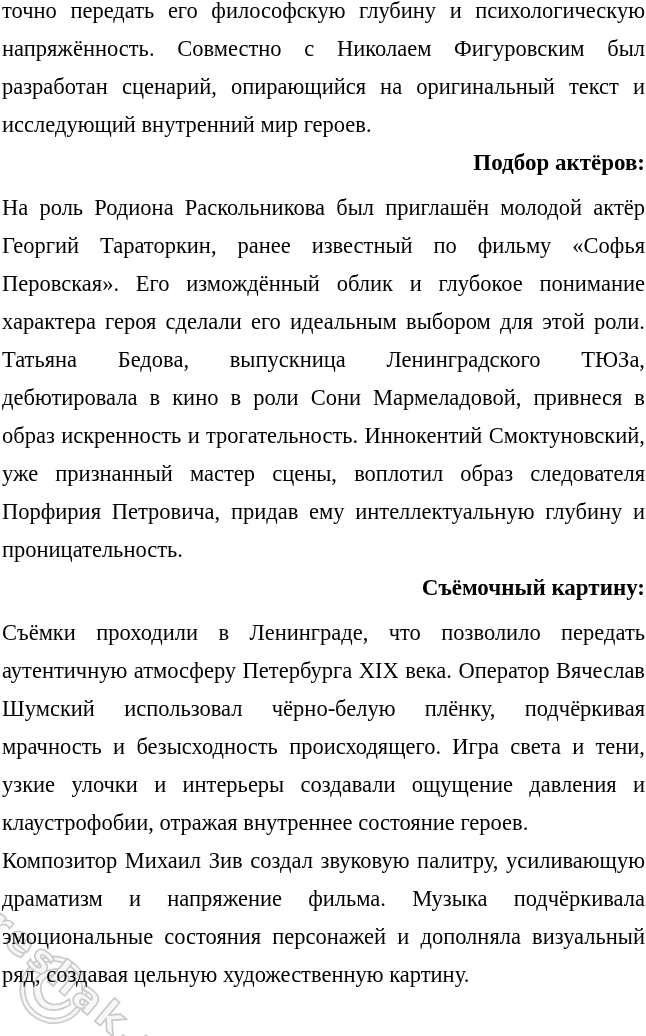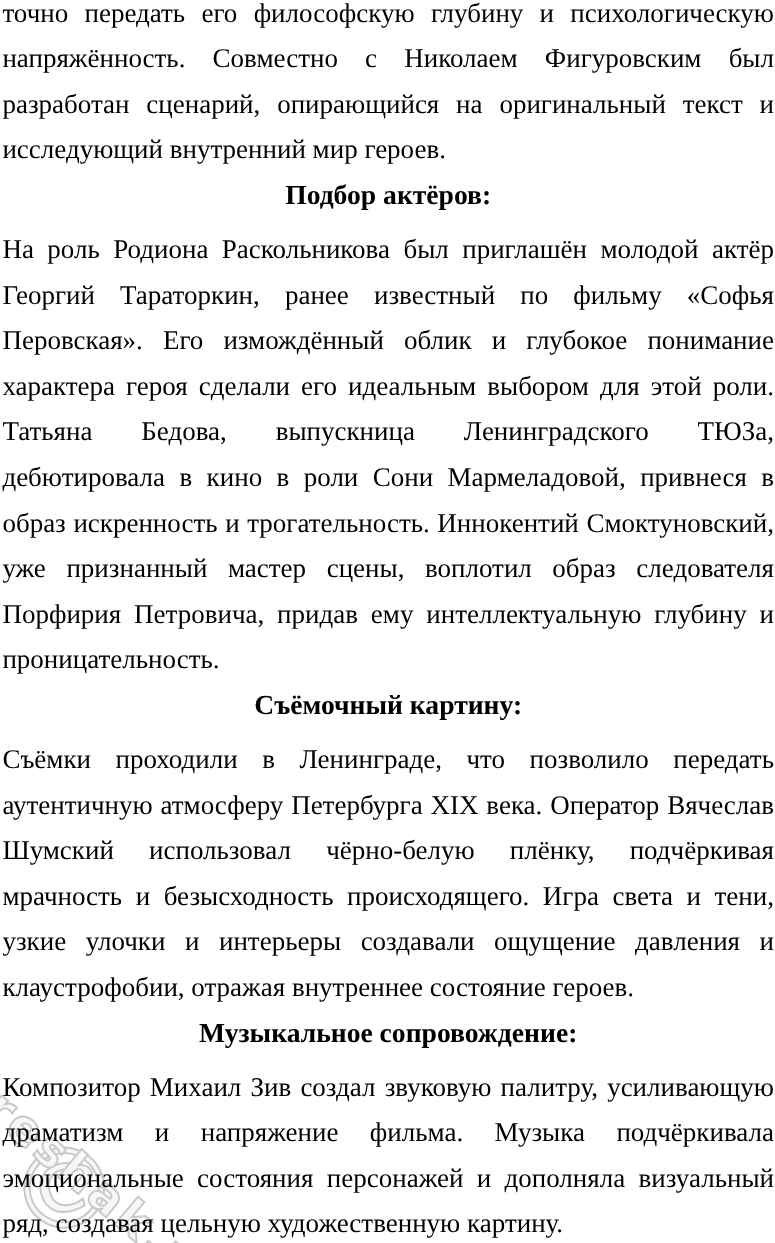--- a/index.html
+++ b/index.html
@@ -20,21 +20,21 @@
     line-height: 38px;
   }
   .para {
     margin: 0;
     text-align: justify;
   }
   .heading {
     margin: 0 0 7px 0;
     font-weight: bold;
     font-size: 23px;
-    text-align: center;
+    text-align: right;
   }
   .watermark {
     position: absolute;
     z-index: 0;
     left: 0; top: 0;
     width: 646px; height: 1036px;
     overflow: hidden;
     pointer-events: none;
   }
   .wm-text {
@@ -70,15 +70,14 @@
   <span class="wm-copyright">©</span>
   <span class="wm-text">reshak.ru</span>
 </div>
 
 <main class="doc">
     <p class="para">точно передать его философскую глубину и психологическую напряжённость. Совместно с Николаем Фигуровским был разработан сценарий, опирающийся на оригинальный текст и исследующий внутренний мир героев.</p>
     <p class="heading">Подбор актёров:</p>
     <p class="para">На роль Родиона Раскольникова был приглашён молодой актёр Георгий Тараторкин, ранее известный по фильму «Софья Перовская». Его измождённый облик и глубокое понимание характера героя сделали его идеальным выбором для этой роли. Татьяна Бедова, выпускница Ленинградского ТЮЗа, дебютировала в кино в роли Сони Мармеладовой, привнеся в образ искренность и трогательность. Иннокентий Смоктуновский, уже признанный мастер сцены, воплотил образ следователя Порфирия Петровича, придав ему интеллектуальную глубину и проницательность.</p>
     <p class="heading">Съёмочный картину:</p>
     <p class="para">Съёмки проходили в Ленинграде, что позволило передать аутентичную атмосферу Петербурга XIX века. Оператор Вячеслав Шумский использовал чёрно-белую плёнку, подчёркивая мрачность и безысходность происходящего. Игра света и тени, узкие улочки и интерьеры создавали ощущение давления и клаустрофобии, отражая внутреннее состояние героев.</p>
-    <p class="heading">Музыкальное сопровождение:</p>
     <p class="para">Композитор Михаил Зив создал звуковую палитру, усиливающую драматизм и напряжение фильма. Музыка подчёркивала эмоциональные состояния персонажей и дополняла визуальный ряд, создавая цельную художественную картину.</p>
   </main>
 
 </body></html>

